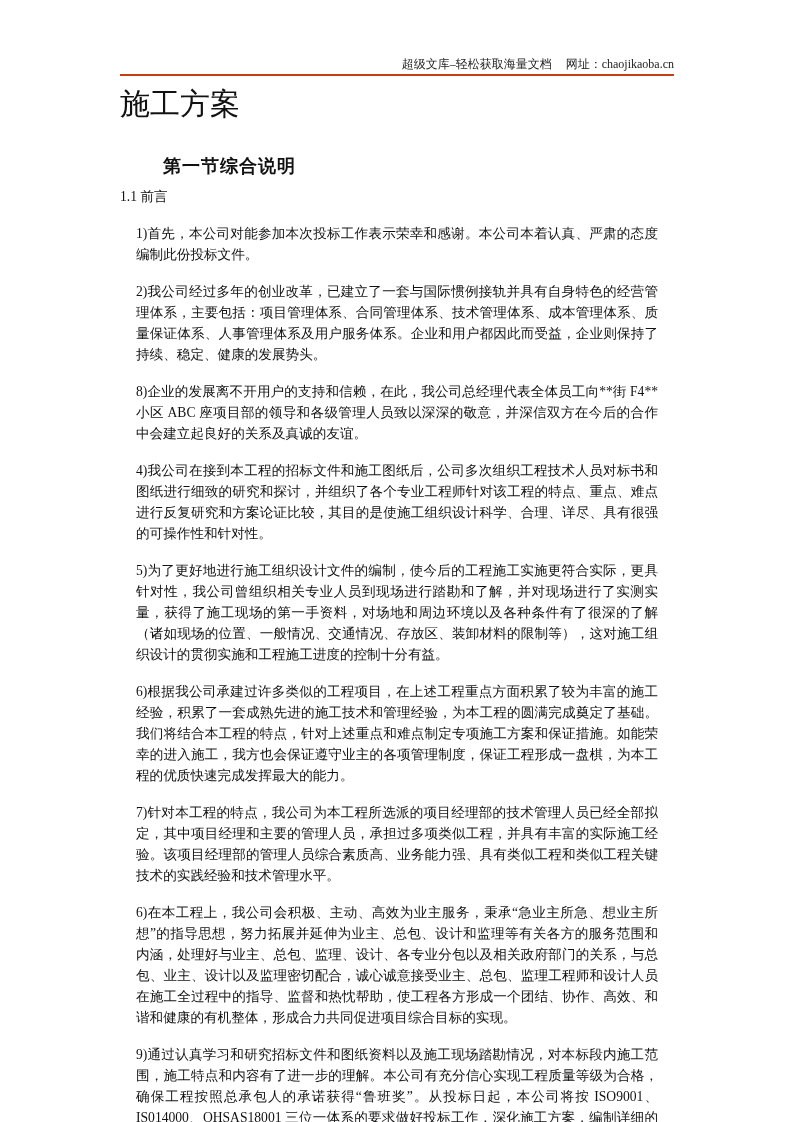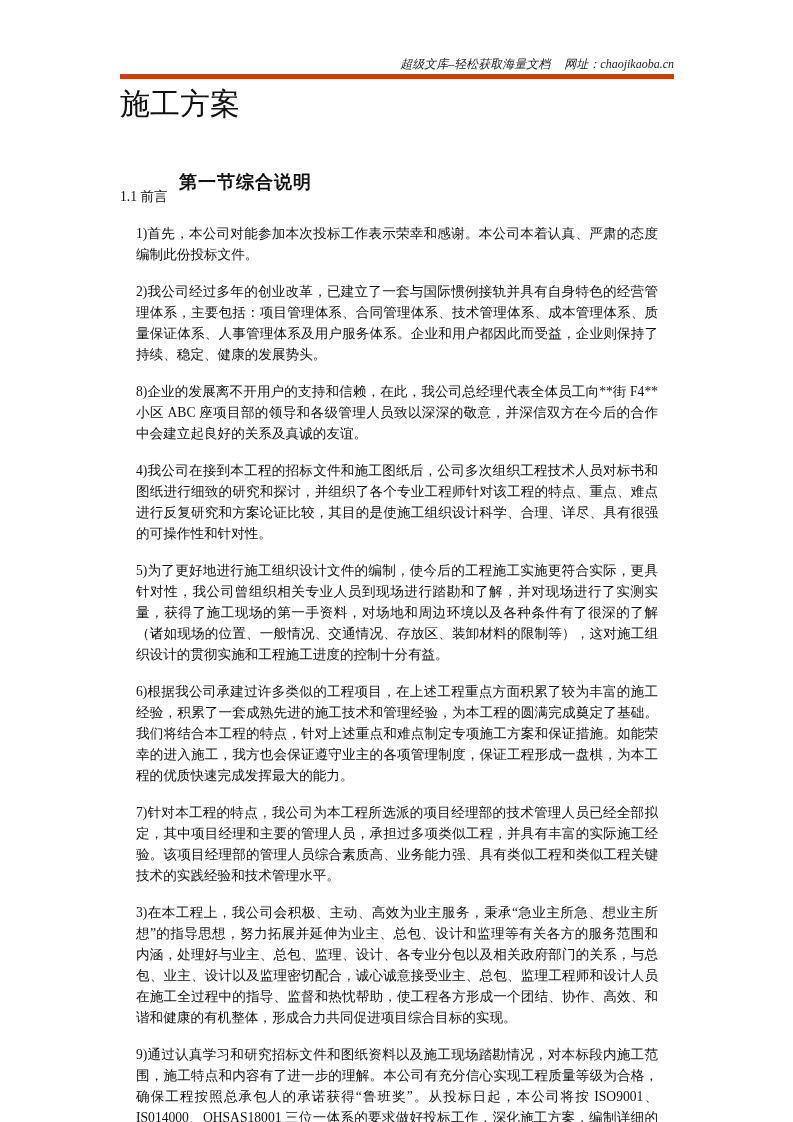--- a/index.html
+++ b/index.html
@@ -14,47 +14,46 @@
       overflow: hidden;
       font-family: "Liberation Serif", "DejaVu Serif", serif;
       color: #111111;
     }
     .page-header {
       position: absolute;
       left: 120px;
       top: 57px;
       width: 554px;
       height: 17px;
-      border-bottom: 5px solid #c2410c;
+      border-bottom: 2px solid #c2410c;
       text-align: right;
       font-size: 12px;
       line-height: 14px;
       color: #222222;
       white-space: nowrap;
-      font-style: italic;
     }
     .page-header .site-name { margin-right: 14px; }
     .doc-title {
       position: absolute;
       left: 120px;
       top: 85px;
       font-size: 30px;
       line-height: 38px;
       font-weight: normal;
       margin: 0;
       color: #111;
     }
     .section-title {
       position: absolute;
       left: 163px;
       top: 153px;
       font-size: 18px;
       line-height: 26px;
       font-weight: bold;
-      margin: 16px;
+      margin: 0;
       letter-spacing: 1px;
       font-family: "DejaVu Sans", "Liberation Sans", sans-serif;
     }
     .content {
       position: absolute;
       left: 120px;
       top: 186px;
       width: 554px;
       font-size: 13.6px;
       line-height: 21px;
@@ -83,15 +82,15 @@
 
 <div class="content">
   <h3 class="subsection-heading">1.1  前言</h3>
   <p>1)首先，本公司对能参加本次投标工作表示荣幸和感谢。本公司本着认真、严肃的态度编制此份投标文件。</p>
   <p>2)我公司经过多年的创业改革，已建立了一套与国际惯例接轨并具有自身特色的经营管理体系，主要包括：项目管理体系、合同管理体系、技术管理体系、成本管理体系、质量保证体系、人事管理体系及用户服务体系。企业和用户都因此而受益，企业则保持了持续、稳定、健康的发展势头。</p>
   <p>8)企业的发展离不开用户的支持和信赖，在此，我公司总经理代表全体员工向**街 F4**小区 ABC  座项目部的领导和各级管理人员致以深深的敬意，并深信双方在今后的合作中会建立起良好的关系及真诚的友谊。</p>
   <p>4)我公司在接到本工程的招标文件和施工图纸后，公司多次组织工程技术人员对标书和图纸进行细致的研究和探讨，并组织了各个专业工程师针对该工程的特点、重点、难点进行反复研究和方案论证比较，其目的是使施工组织设计科学、合理、详尽、具有很强的可操作性和针对性。</p>
   <p>5)为了更好地进行施工组织设计文件的编制，使今后的工程施工实施更符合实际，更具针对性，我公司曾组织相关专业人员到现场进行踏勘和了解，并对现场进行了实测实量，获得了施工现场的第一手资料，对场地和周边环境以及各种条件有了很深的了解（诸如现场的位置、一般情况、交通情况、存放区、装卸材料的限制等），这对施工组织设计的贯彻实施和工程施工进度的控制十分有益。</p>
   <p>6)根据我公司承建过许多类似的工程项目，在上述工程重点方面积累了较为丰富的施工经验，积累了一套成熟先进的施工技术和管理经验，为本工程的圆满完成奠定了基础。我们将结合本工程的特点，针对上述重点和难点制定专项施工方案和保证措施。如能荣幸的进入施工，我方也会保证遵守业主的各项管理制度，保证工程形成一盘棋，为本工程的优质快速完成发挥最大的能力。</p>
   <p>7)针对本工程的特点，我公司为本工程所选派的项目经理部的技术管理人员已经全部拟定，其中项目经理和主要的管理人员，承担过多项类似工程，并具有丰富的实际施工经验。该项目经理部的管理人员综合素质高、业务能力强、具有类似工程和类似工程关键技术的实践经验和技术管理水平。</p>
-  <p>3)在本工程上，我公司会积极、主动、高效为业主服务，秉承“急业主所急、想业主所想”的指导思想，努力拓展并延伸为业主、总包、设计和监理等有关各方的服务范围和内涵，处理好与业主、总包、监理、设计、各专业分包以及相关政府部门的关系，与总包、业主、设计以及监理密切配合，诚心诚意接受业主、总包、监理工程师和设计人员在施工全过程中的指导、监督和热忱帮助，使工程各方形成一个团结、协作、高效、和谐和健康的有机整体，形成合力共同促进项目综合目标的实现。</p>
+  <p>6)在本工程上，我公司会积极、主动、高效为业主服务，秉承“急业主所急、想业主所想”的指导思想，努力拓展并延伸为业主、总包、设计和监理等有关各方的服务范围和内涵，处理好与业主、总包、监理、设计、各专业分包以及相关政府部门的关系，与总包、业主、设计以及监理密切配合，诚心诚意接受业主、总包、监理工程师和设计人员在施工全过程中的指导、监督和热忱帮助，使工程各方形成一个团结、协作、高效、和谐和健康的有机整体，形成合力共同促进项目综合目标的实现。</p>
   <p>9)通过认真学习和研究招标文件和图纸资料以及施工现场踏勘情况，对本标段内施工范围，施工特点和内容有了进一步的理解。本公司有充分信心实现工程质量等级为合格，确保工程按照总承包人的承诺获得“鲁班奖”。从投标日起，本公司将按 ISO9001、IS014000、OHSAS18001  三位一体系的要求做好投标工作，深化施工方案，编制详细的作业计划，以本公司管理优势，着手拟定适合本工程的作业队伍，编制施工方案，确保一旦中标，立即能</p>
 </div>
 
 </body></html>

